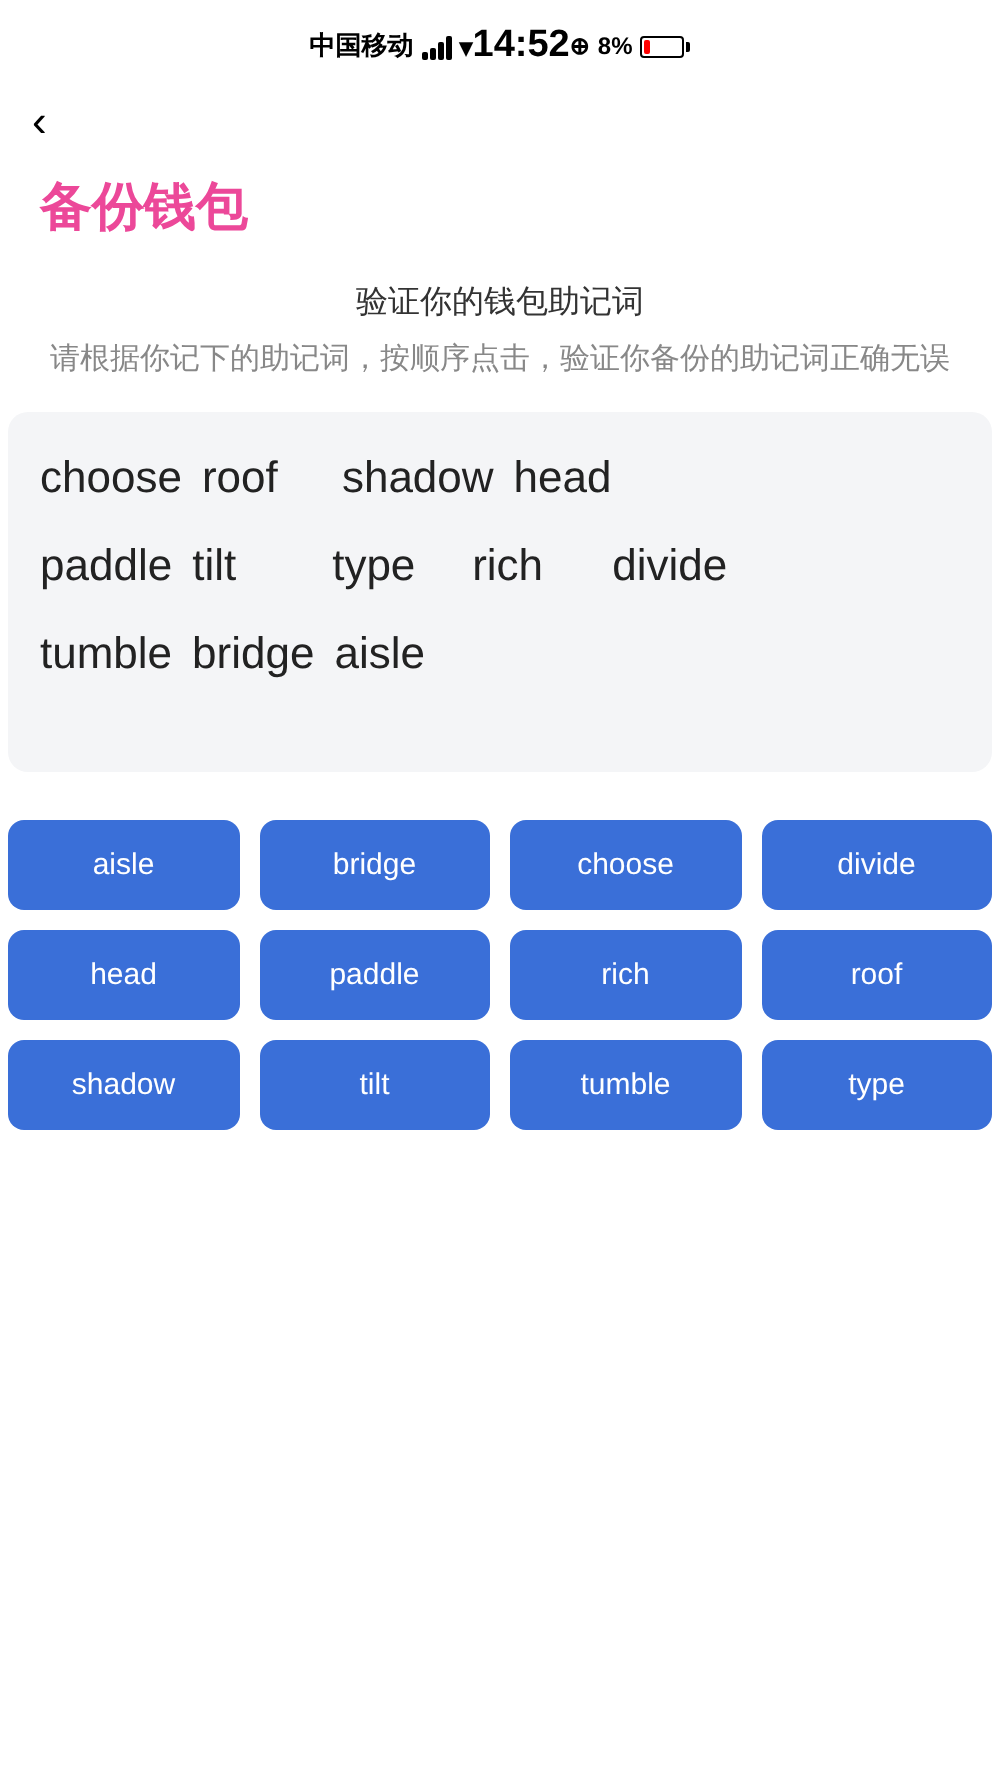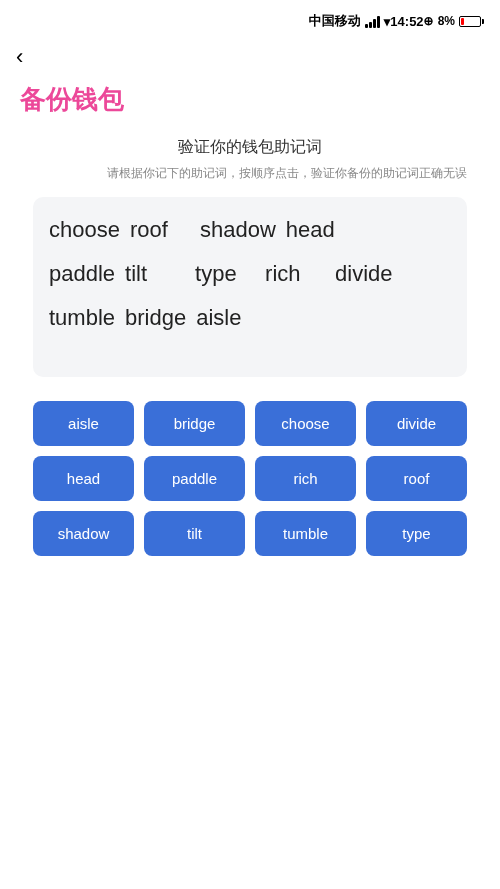--- a/index.html
+++ b/index.html
@@ -9,33 +9,33 @@
       background: #fff;
       width: 500px;
       min-height: 889px;
       overflow-x: hidden;
     }
 
     
     .status-bar {
       display: flex;
       align-items: center;
-      justify-content: flex-end;
+      justify-content: center;
       padding: 12px 16px 6px 16px;
       font-size: 13px;
       font-weight: 600;
       color: #000;
     }
     .status-left {
       display: flex;
       align-items: center;
       gap: 4px;
     }
     .status-center {
-      font-size: 13px;
+      font-size: 19px;
       font-weight: 600;
     }
     .status-right {
       display: flex;
       align-items: center;
       gap: 4px;
       font-size: 12px;
     }
     .battery-icon {
       display: inline-flex;
@@ -78,39 +78,39 @@
     
     .page-title {
       padding: 8px 20px 20px 20px;
       font-size: 26px;
       font-weight: 700;
       color: #ec4899;
     }
 
     
     .main-content {
-      padding: 0 33px;
+      padding: 0 4px;
     }
 
     
     .subtitle-section {
       text-align: center;
       margin-bottom: 14px;
     }
     .subtitle-title {
       font-size: 16px;
       color: #333;
       font-weight: 500;
       margin-bottom: 6px;
     }
     .subtitle-desc {
-      font-size: 12px;
+      font-size: 15px;
       color: #888;
       line-height: 1.6;
-      text-align: right;
+      text-align: center;
     }
 
     
     .word-display-box {
       background: #f4f5f7;
       border-radius: 10px;
       padding: 20px 16px;
       min-height: 180px;
       margin-bottom: 24px;
     }

